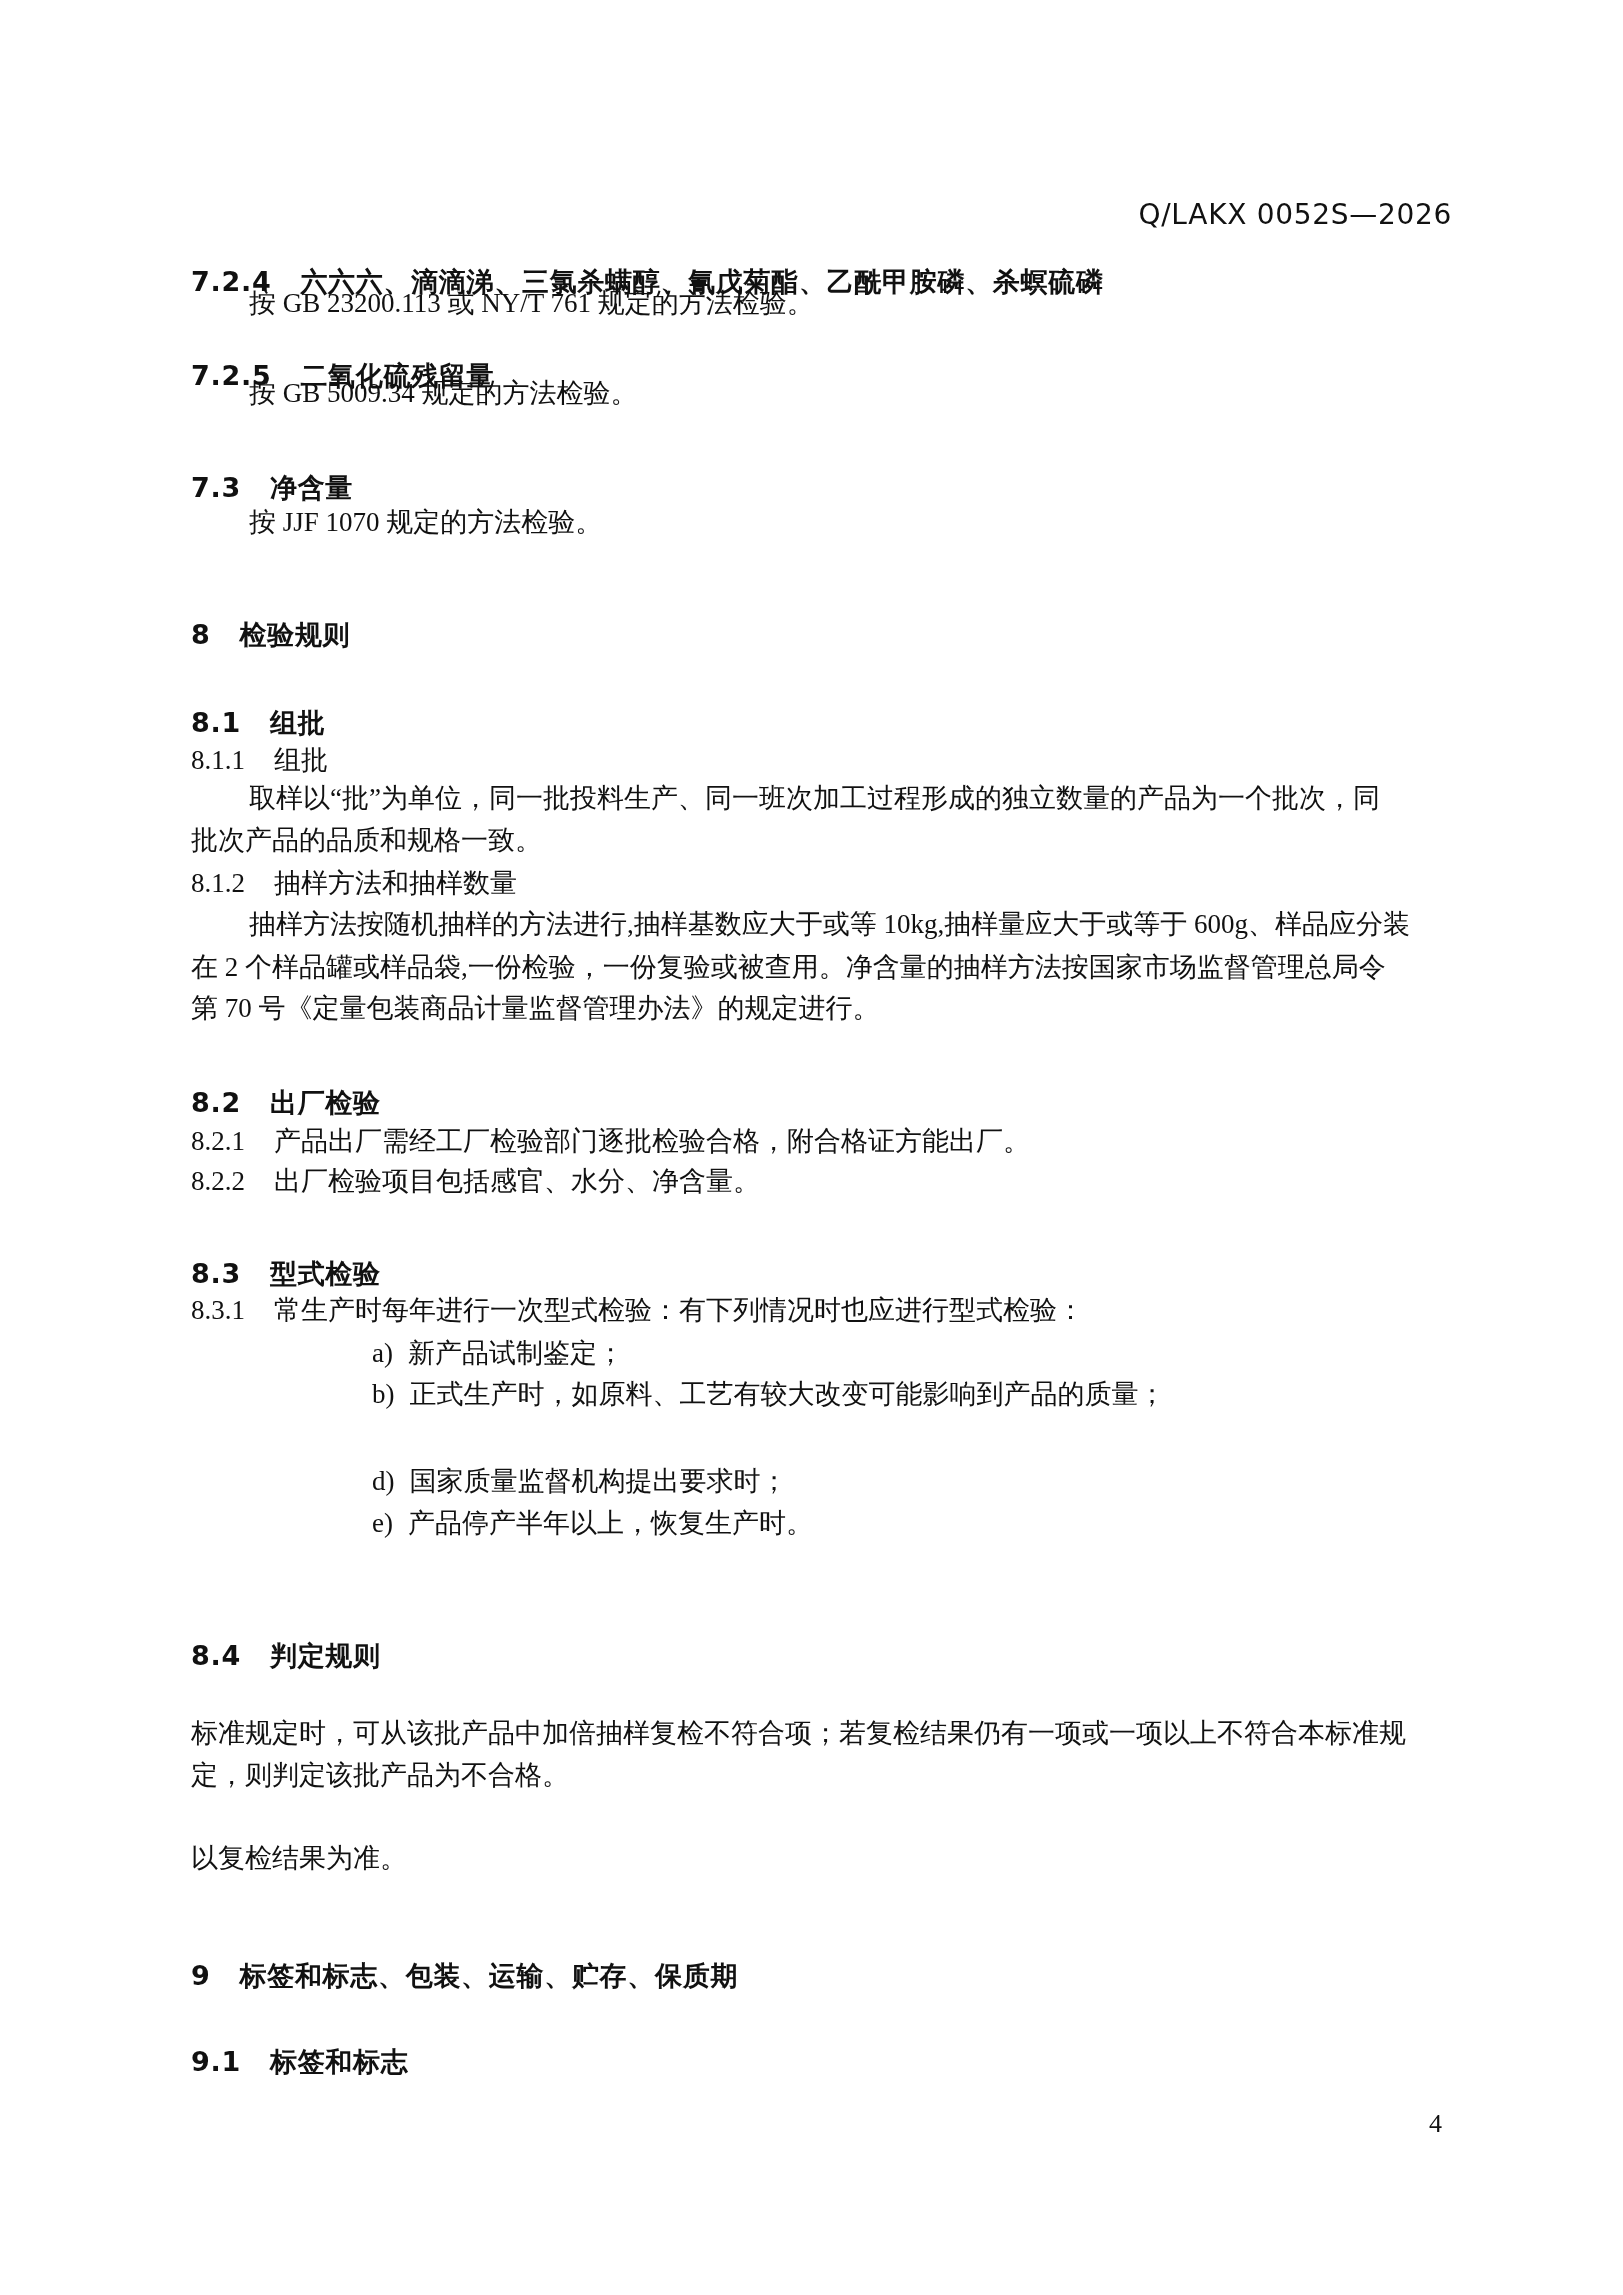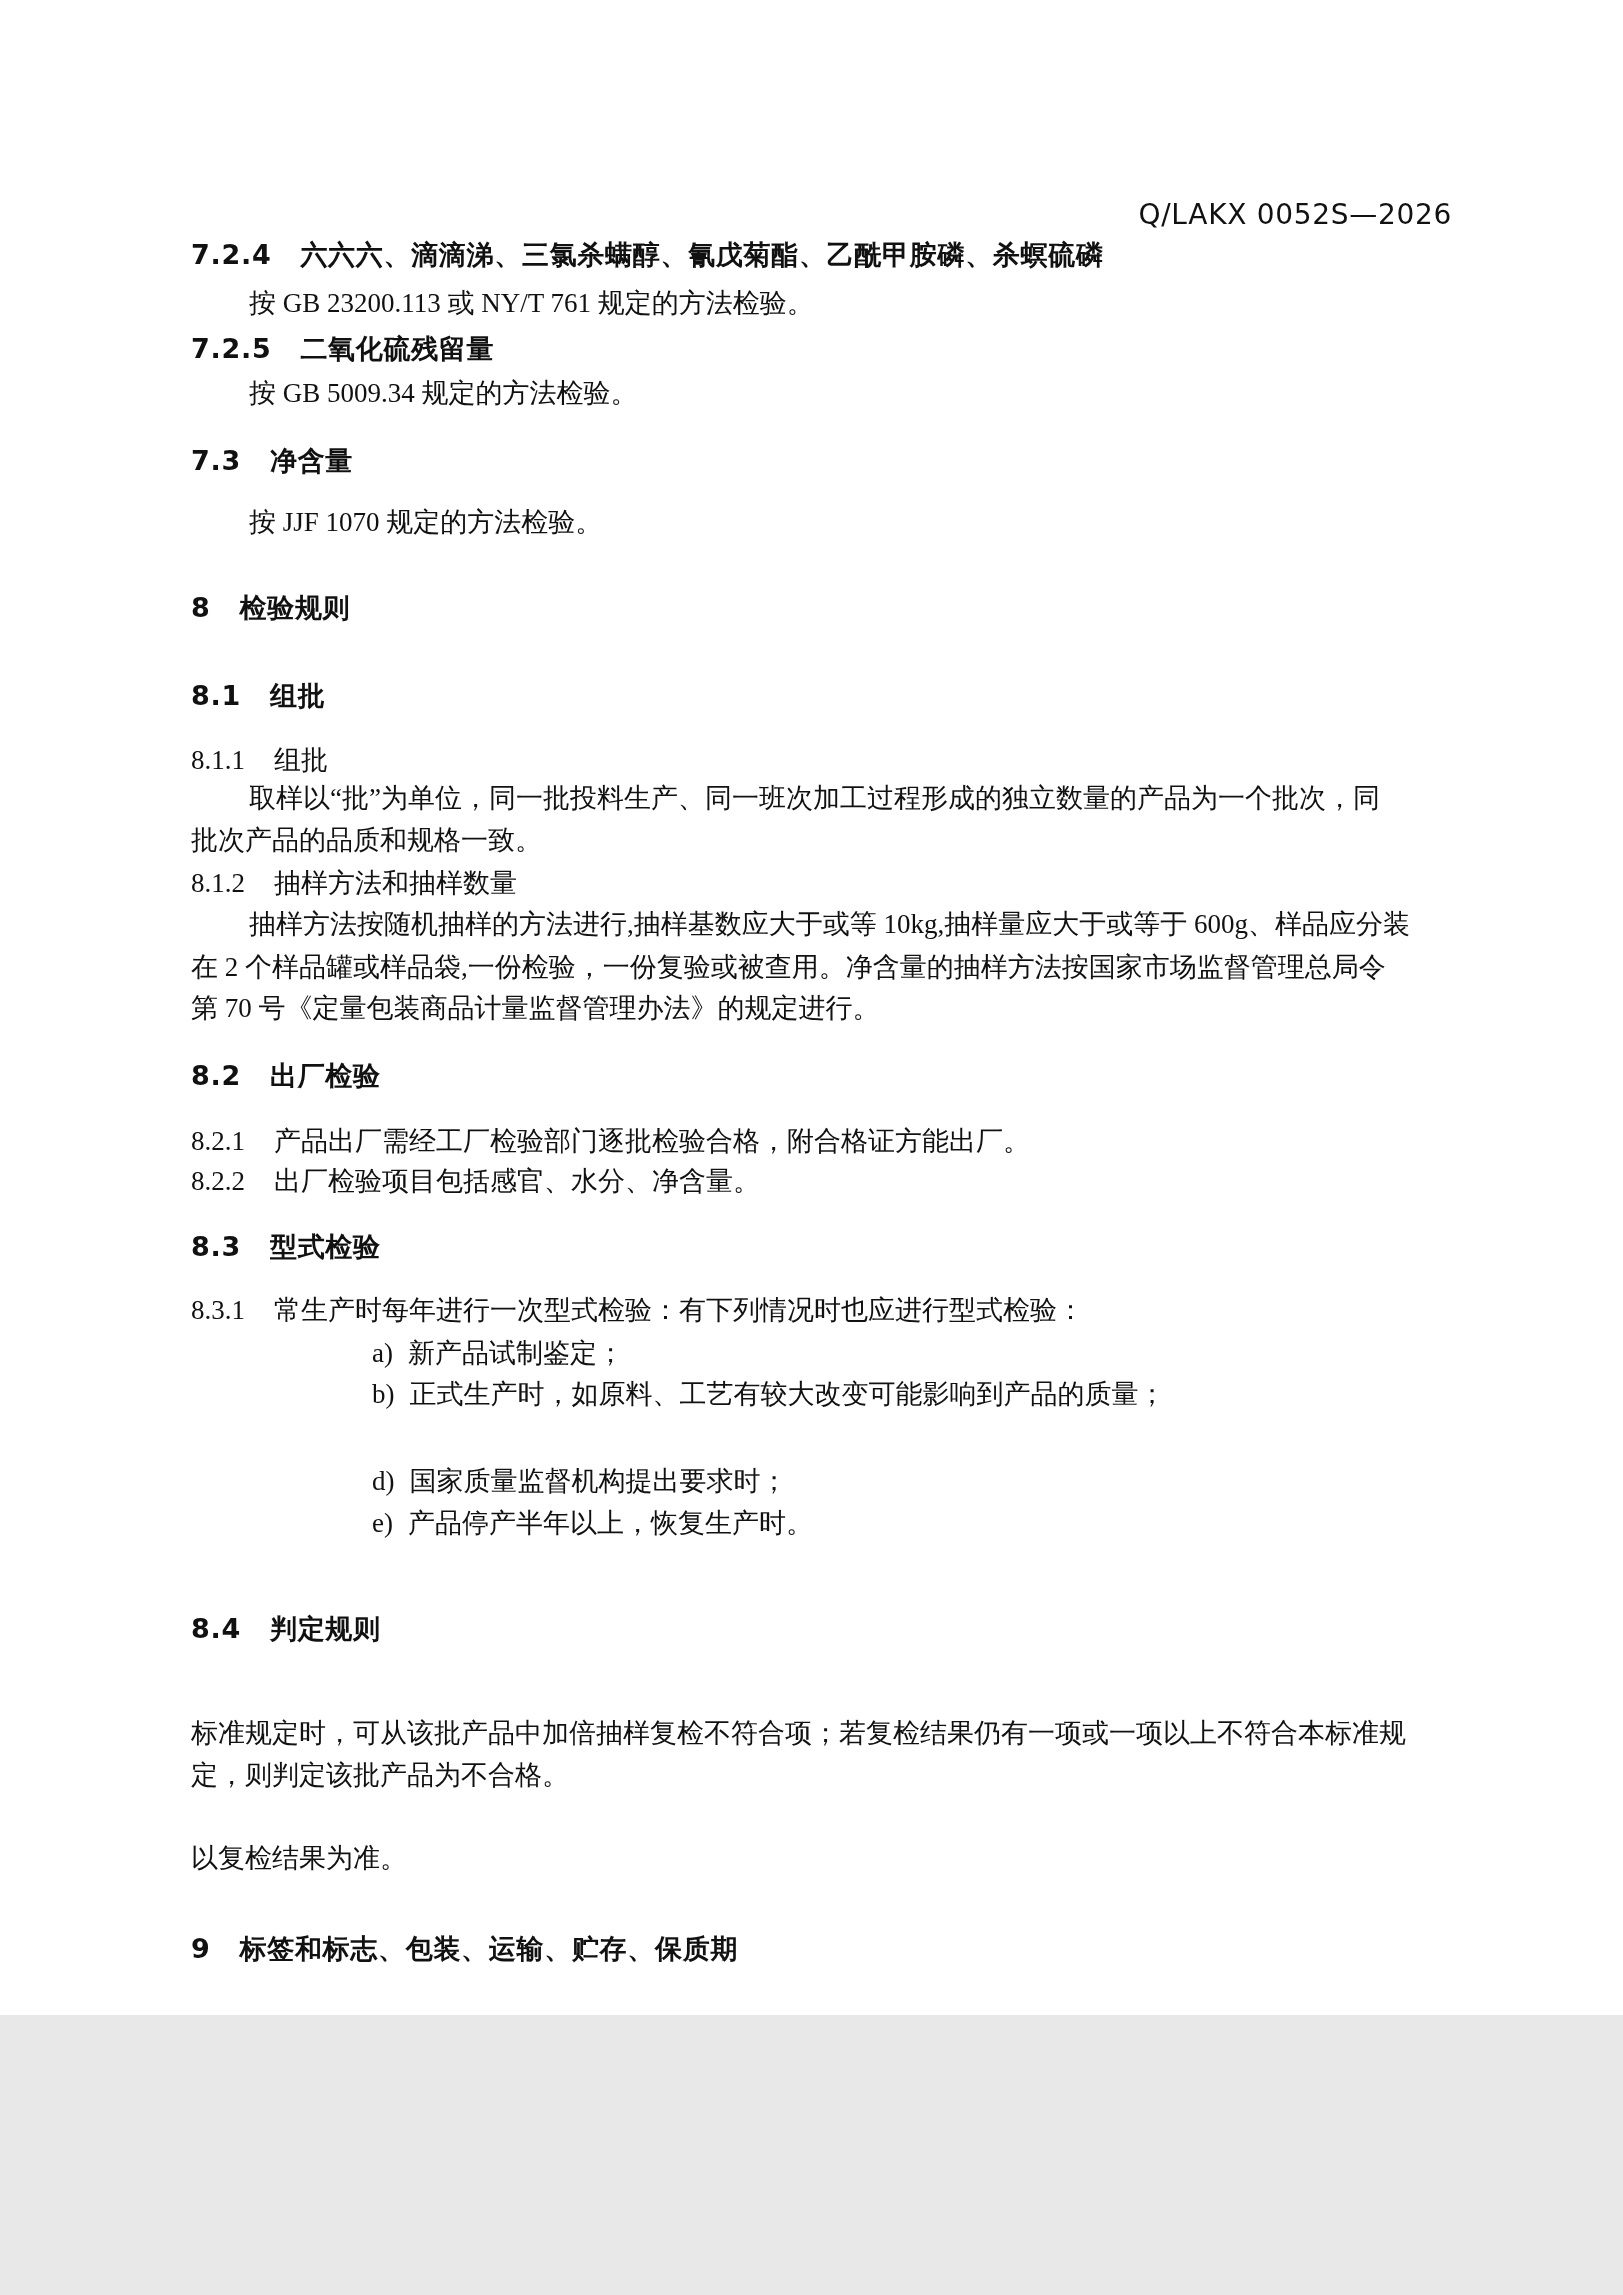--- a/index.html
+++ b/index.html
@@ -3,21 +3,21 @@
 <meta charset="utf-8">
 <style>
   html, body {
     margin: 0;
     padding: 0;
     background: #e8e8e8;
   }
   .page {
     position: relative;
     width: 1623px;
-    height: 2015px;
+    height: 2295px;
     background: #ffffff;
     color: #111111;
     font-family: "Liberation Serif", "DejaVu Serif", serif;
     overflow: hidden;
   }
   .hdr {
     position: absolute;
     top: 198px;
     right: 171px;
     font-family: "DejaVu Sans", "Liberation Sans", sans-serif;
@@ -30,20 +30,21 @@
     position: absolute;
     white-space: nowrap;
     font-size: 27px;
     line-height: 31px;
     font-family: "Liberation Serif", "DejaVu Serif", serif;
   }
   .ln.bold {
     font-family: "DejaVu Sans", "Liberation Sans", sans-serif;
     font-weight: bold;
     letter-spacing: 0.7px;
+    margin-top: 27px;
   }
   .num {
     display: inline-block;
     margin-right: 29px;
   }
   .ln.list .num {
     margin-right: 15px;
   }
   .footer-pagenum {
     position: absolute;

